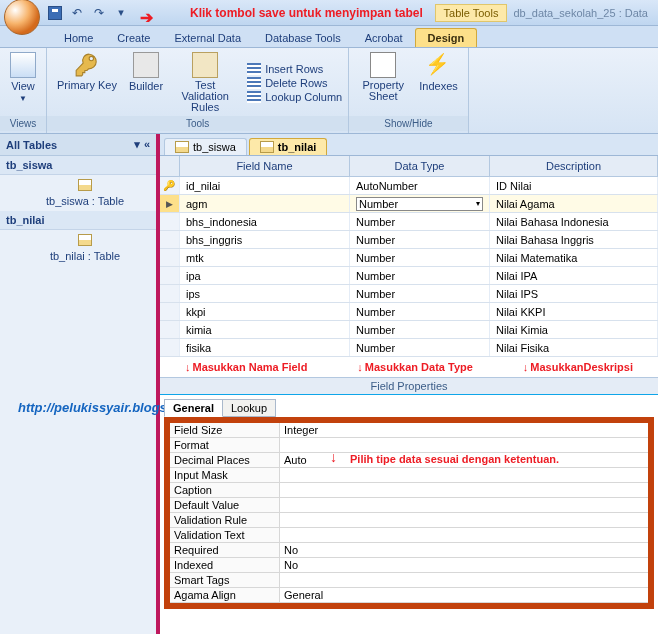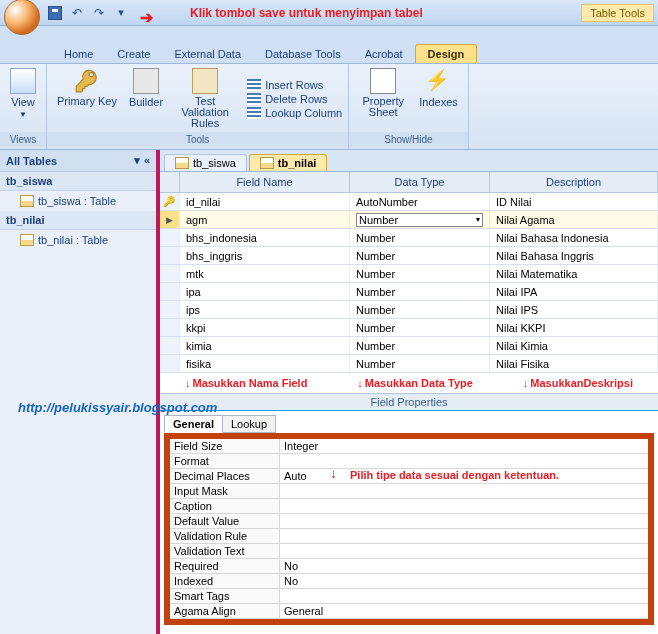--- a/index.html
+++ b/index.html
@@ -8,39 +8,39 @@
 .office-orb{width:36px;height:36px;border-radius:50%;background:radial-gradient(circle at 30% 30%,#fff,#f7b46c 40%,#d46a1c 70%);border:1px solid #a8662c;margin-right:6px;position:relative;top:4px;}
 .qat{display:flex;gap:4px;align-items:center;}
 .qat .btn{width:18px;height:18px;display:flex;align-items:center;justify-content:center;}
 .save-ico{width:14px;height:14px;background:#3b6db5;border:1px solid #2a4f87;position:relative;}
 .save-ico:after{content:"";position:absolute;top:2px;left:3px;width:6px;height:3px;background:#fff;}
 .undo-ico,.redo-ico{color:#2a4f87;font-size:12px;}
 .red-arrow{position:absolute;left:140px;top:8px;color:#ed1c24;font-size:16px;font-weight:bold;}
 .red-note{position:absolute;left:190px;top:6px;color:#ed1c24;font-size:12px;font-weight:bold;}
 .tabletools-tab{margin-left:auto;background:#fde9a9;border:1px solid #e0c66b;padding:2px 8px;color:#7a5c00;}
 .db-name{padding:2px 6px;color:#6e87a6;}
-.tabbar{height:38px;background:#cfe0f4;display:flex;align-items:flex-end;padding-left:52px;border-bottom:1px solid #9db7d6;}
+.tabbar{height:22px;background:#cfe0f4;display:flex;align-items:flex-end;padding-left:52px;border-bottom:1px solid #9db7d6;}
 .tab{padding:3px 12px;color:#1e3e7b;cursor:pointer;}
 .tab.active{background:#fde08a;border:1px solid #d2a93c;border-bottom:none;border-top-left-radius:3px;border-top-right-radius:3px;font-weight:bold;color:#3b3010;}
 .ribbon{height:86px;background:linear-gradient(#eaf1fa,#d6e4f4);border-bottom:1px solid #9db7d6;display:flex;}
 .group{border-right:1px solid #b3c8e0;padding:2px 6px;display:flex;flex-direction:column;justify-content:space-between;}
 .group-label{text-align:center;color:#3b5c87;font-size:10px;padding:2px 0;background:#d1e0f0;margin:0 -6px;}
 .btn-big{display:flex;flex-direction:column;align-items:center;padding:2px 4px;cursor:pointer;color:#1e3e7b;gap:2px;}
 .btn-big .ico{width:26px;height:26px;}
 .tools-sub{display:flex;gap:4px;}
 .tools-list{display:flex;flex-direction:column;justify-content:center;gap:2px;padding-left:4px;color:#1e3e7b;}
 .tools-list div{display:flex;align-items:center;gap:4px;cursor:pointer;}
 .ico-view{background:linear-gradient(#fff,#cadef5);border:1px solid #8fa9c9;}
 .ico-key{width:26px;height:26px;}
 .ico-rows{width:14px;height:12px;background:repeating-linear-gradient(#4c78b8 0 2px,#fff 2px 4px);}
 .worksplit{display:flex;height:calc(634px - 134px);}
 .navpane{width:160px;border-right:4px solid #be185d;background:#e9f0f9;display:flex;flex-direction:column;}
 .nav-head{background:#d1e0f0;padding:4px 6px;display:flex;align-items:center;justify-content:space-between;color:#1e3e7b;font-weight:bold;border-bottom:1px solid #b3c8e0;}
 .nav-group{background:#dbe7f5;padding:3px 6px;color:#1e3e7b;font-weight:bold;border-bottom:1px solid #c4d4e8;}
-.nav-item{padding:4px 6px 4px 20px;display:flex;align-items:center;gap:4px;color:#1e3e7b;cursor:pointer;}
+.nav-item{padding:4px 6px 4px 20px;display:flex;align-items:center;gap:4px;color:#1e3e7b;cursor:pointer;flex-direction:column;}
 .tbl-ico{width:14px;height:12px;background:linear-gradient(#fff 50%,#f4d98c 50%);border:1px solid #b79b4a;}
 .mainarea{flex:1;display:flex;flex-direction:column;overflow:hidden;}
 .tabstrip{height:22px;background:#d7e5f5;display:flex;align-items:flex-end;border-bottom:1px solid #9db7d6;padding-left:4px;}
 .doctab{display:flex;align-items:center;gap:4px;padding:2px 10px;background:#e9f0f9;border:1px solid #b3c8e0;border-bottom:none;margin-right:2px;border-top-left-radius:3px;border-top-right-radius:3px;cursor:pointer;}
 .doctab.active{background:#fde9a9;border-color:#d2a93c;font-weight:bold;}
 .gridhead{display:flex;background:#e4ecf6;border-bottom:1px solid #b3c8e0;}
 .gridhead div{padding:4px 6px;color:#1e3e7b;border-right:1px solid #b3c8e0;text-align:center;}
 .selcol{width:20px;background:#e4ecf6;}
 .fname{width:170px;}
 .dtype{width:140px;}
@@ -79,20 +79,21 @@
     <div class="btn">
         <div class="save-ico"></div>
       </div>
     <div class="btn undo-ico">↶</div>
     <div class="btn redo-ico">↷</div>
     <div class="btn" style="color:#2a4f87">▾</div>
   </div>
   <div class="red-arrow">➔</div>
   <div class="red-note">Klik tombol save untuk menyimpan tabel</div>
   <div class="tabletools-tab">Table Tools</div>
+  <div class="db-name">db_data_sekolah_25 : Data</div>
 </div>
 
 <div class="tabbar">
   <div class="tab">Home</div>
   <div class="tab">Create</div>
   <div class="tab">External Data</div>
   <div class="tab">Database Tools</div>
   <div class="tab">Acrobat</div>
   <div class="tab active">Design</div>
 </div>

